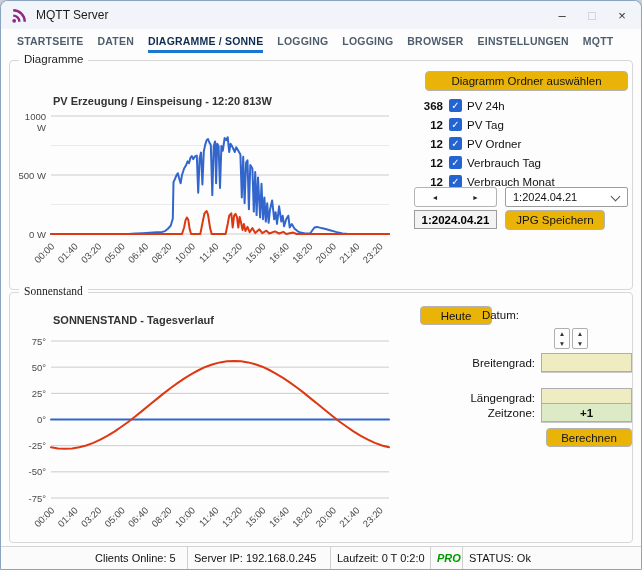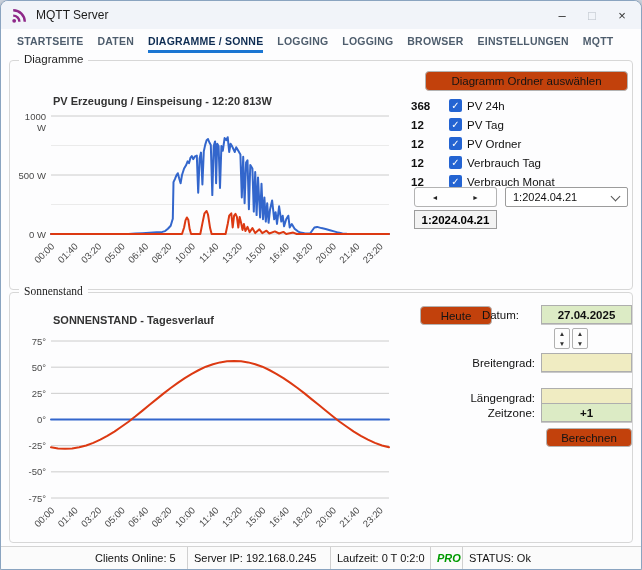--- a/index.html
+++ b/index.html
@@ -18,31 +18,31 @@
   .tab.active{color:#0e2c52;font-weight:700;border-bottom:3px solid #1b76d2;}
   
   .group{position:absolute;border:1px solid #d7d7d7;border-radius:4px;}
   .legend{position:absolute;top:-8px;left:9px;background:#fdfdfe;padding:0 5px;font-size:11.5px;color:#222;}
   #grp-diagramme{left:8px;top:59px;width:622px;height:228px;}
   #grp-sonnenstand{left:8px;top:291px;width:622px;height:249px;font-family:Liberation Serif, serif;}
   .chart{position:absolute;}
   .ax{font-size:9.5px;fill:#4a4a4a;font-family:"Liberation Sans",sans-serif;}
   .ctitle{font-size:11px;font-weight:700;fill:#333;font-family:"Liberation Sans",sans-serif;}
   
-  .btn{position:absolute;display:flex;align-items:center;justify-content:center;background:#c2410c;
+  .btn{position:absolute;display:flex;align-items:center;justify-content:center;background:#eab308;
        border:1px solid #b3b3b3;border-radius:4px;font-size:11.5px;color:#141414;cursor:pointer;box-sizing:border-box;}
   .field{position:absolute;display:flex;align-items:center;justify-content:center;font-size:11.5px;color:#111;
          border:1px solid #aeaeae;box-shadow:0 1px 0 #c9c9c9;box-sizing:border-box;}
   .field.green{background:#dcebc5;font-weight:700;}
   .field.yellow{background:#f0ecc2;}
   .s-label{position:absolute;font-size:11.5px;color:#111;white-space:nowrap;}
   
   #series-list{position:absolute;left:410px;top:95px;width:218px;}
   .chk-row{display:flex;align-items:center;height:19px;}
-  .chk-count{width:32px;text-align:left;font-size:11.5px;font-weight:700;color:#111;margin-right:6px;}
+  .chk-count{width:32px;text-align:right;font-size:11.5px;font-weight:700;color:#111;margin-right:6px;}
   .cb{width:13px;height:13px;background:#2464d2;border-radius:2px;color:#fff;font-size:10px;line-height:13px;
       text-align:center;cursor:pointer;flex:0 0 13px;}
   .chk-label{font-size:11.5px;color:#111;margin-left:5px;}
   
   .navbtn{position:absolute;top:186px;height:20px;width:42px;background:#fefefe;border:1px solid #b3b3b3;
           display:flex;align-items:center;justify-content:center;font-size:7px;color:#222;cursor:pointer;box-sizing:border-box;}
   #nav-prev{left:413px;border-radius:3px 0 0 3px;}
   #nav-next{left:454px;border-radius:0 3px 3px 0;border-left:none;}
   .combo{position:absolute;left:504px;top:186px;width:123px;height:20px;background:#fff;border:1px solid #9c9c9c;
          border-radius:2px;display:flex;align-items:center;font-size:11px;color:#111;padding-left:7px;box-sizing:border-box;cursor:pointer;}
@@ -155,20 +155,21 @@
 
   <div class="navbtn" id="nav-prev">◄</div>
   <div class="navbtn" id="nav-next">►</div>
 
   <div class="combo">
     <span>1:2024.04.21</span>
     <span class="chev"></span>
   </div>
 
   <div class="sel-box">1:2024.04.21</div>
+  <div class="btn" style="left:504px;top:209px;width:100px;height:20px">JPG Speichern</div>
 
   <div class="group" id="grp-sonnenstand">
     <span class="legend">Sonnenstand</span>
   </div>
 
   <svg id="chart-sun" class="chart" style="left:14px;top:300px" width="402" height="238">
       <line x1="36" x2="374" y1="40" y2="40" stroke="#cccccc"></line>
       <text x="31" y="43.5" text-anchor="end" class="ax">75°</text>
       <line x1="36" x2="374" y1="66.16666666666666" y2="66.16666666666666" stroke="#cccccc"></line>
       <text x="31" y="69.66666666666666" text-anchor="end" class="ax">50°</text>
@@ -198,21 +199,20 @@
       <text x="345.13949916666667" y="210" text-anchor="end" class="ax" transform="rotate(-45 345.13949916666667 210)">21:40</text>
       <text x="368.6117683333334" y="210" text-anchor="end" class="ax" transform="rotate(-45 368.6117683333334 210)">23:20</text>
       <polyline points="36.0,118.5 374.0,118.5" fill="none" stroke="#3366cc" stroke-width="2" stroke-linejoin="round" stroke-linecap="round"></polyline>
       <polyline points="36.0,146.3 43.0,147.4 50.1,147.8 57.1,147.4 64.2,146.3 71.2,144.5 78.3,141.9 85.3,138.7 92.3,134.9 99.4,130.6 106.4,125.8 113.5,120.7 120.5,115.3 127.5,109.6 134.6,103.8 141.6,98.1 148.7,92.4 155.7,87.0 162.8,81.9 169.8,77.1 176.8,72.8 183.9,69.0 190.9,65.7 198.0,63.2 205.0,61.4 212.0,60.3 219.1,59.9 226.1,60.3 233.2,61.4 240.2,63.2 247.3,65.7 254.3,69.0 261.3,72.8 268.4,77.1 275.4,81.9 282.5,87.0 289.5,92.4 296.5,98.1 303.6,103.8 310.6,109.6 317.7,115.3 324.7,120.7 331.8,125.8 338.8,130.6 345.8,134.9 352.9,138.7 359.9,141.9 367.0,144.5 374.0,146.3" fill="none" stroke="#dc3912" stroke-width="2" stroke-linejoin="round" stroke-linecap="round"></polyline>
       <text x="38" y="23" class="ctitle">SONNENSTAND - Tagesverlauf</text>
     </svg>
 
   <div class="btn" style="left:419px;top:305px;width:72px;height:19px">Heute</div>
 
   <span class="s-label" style="right:122px;top:308px">Datum:</span>
-  <div class="field green" style="left:540px;top:304px;width:91px;height:19px">27.04.2025</div>
 
   <div class="spin" style="left:553px;top:327px">
     <span>▲</span>
     <span>▼</span>
   </div>
   <div class="spin" style="left:571px;top:327px">
     <span>▲</span>
     <span>▼</span>
   </div>
 

